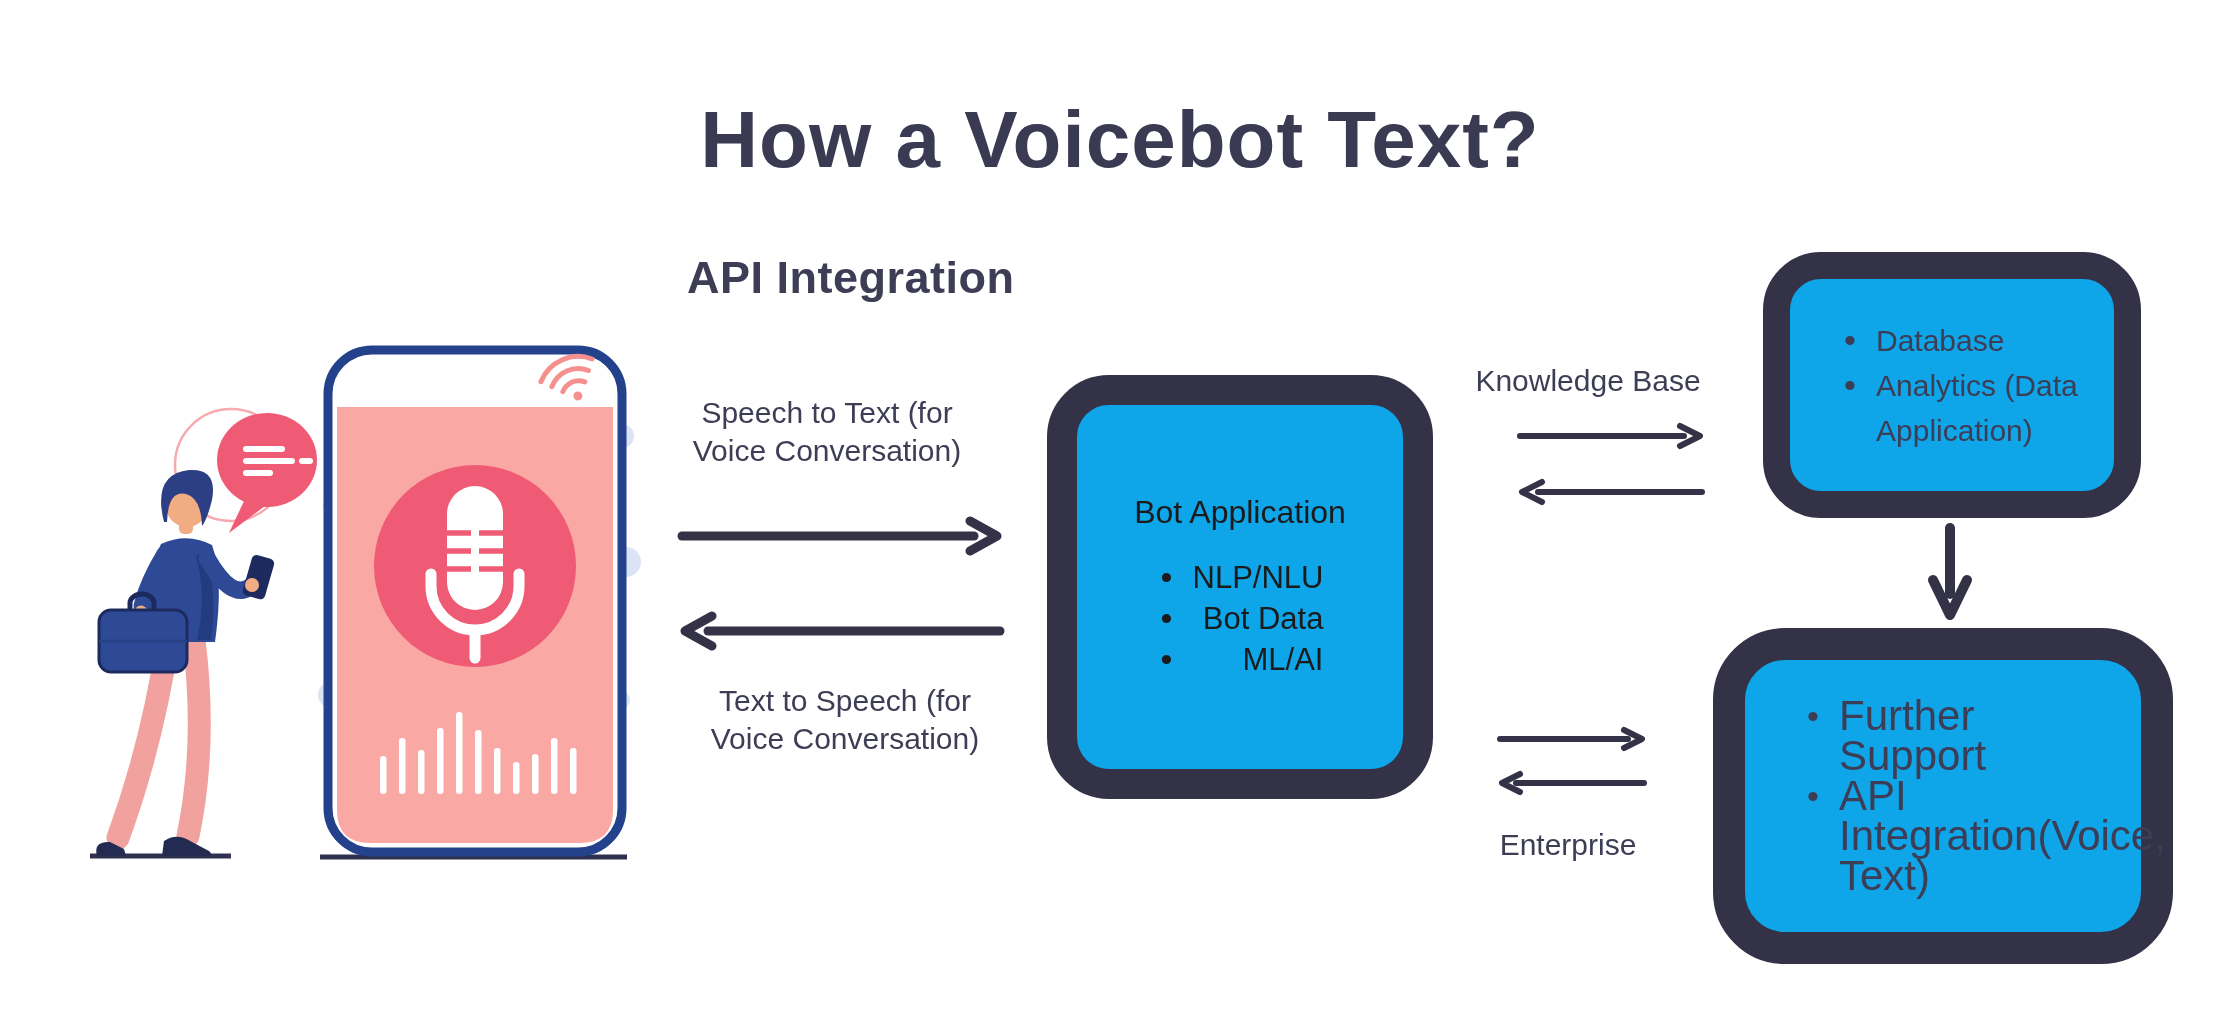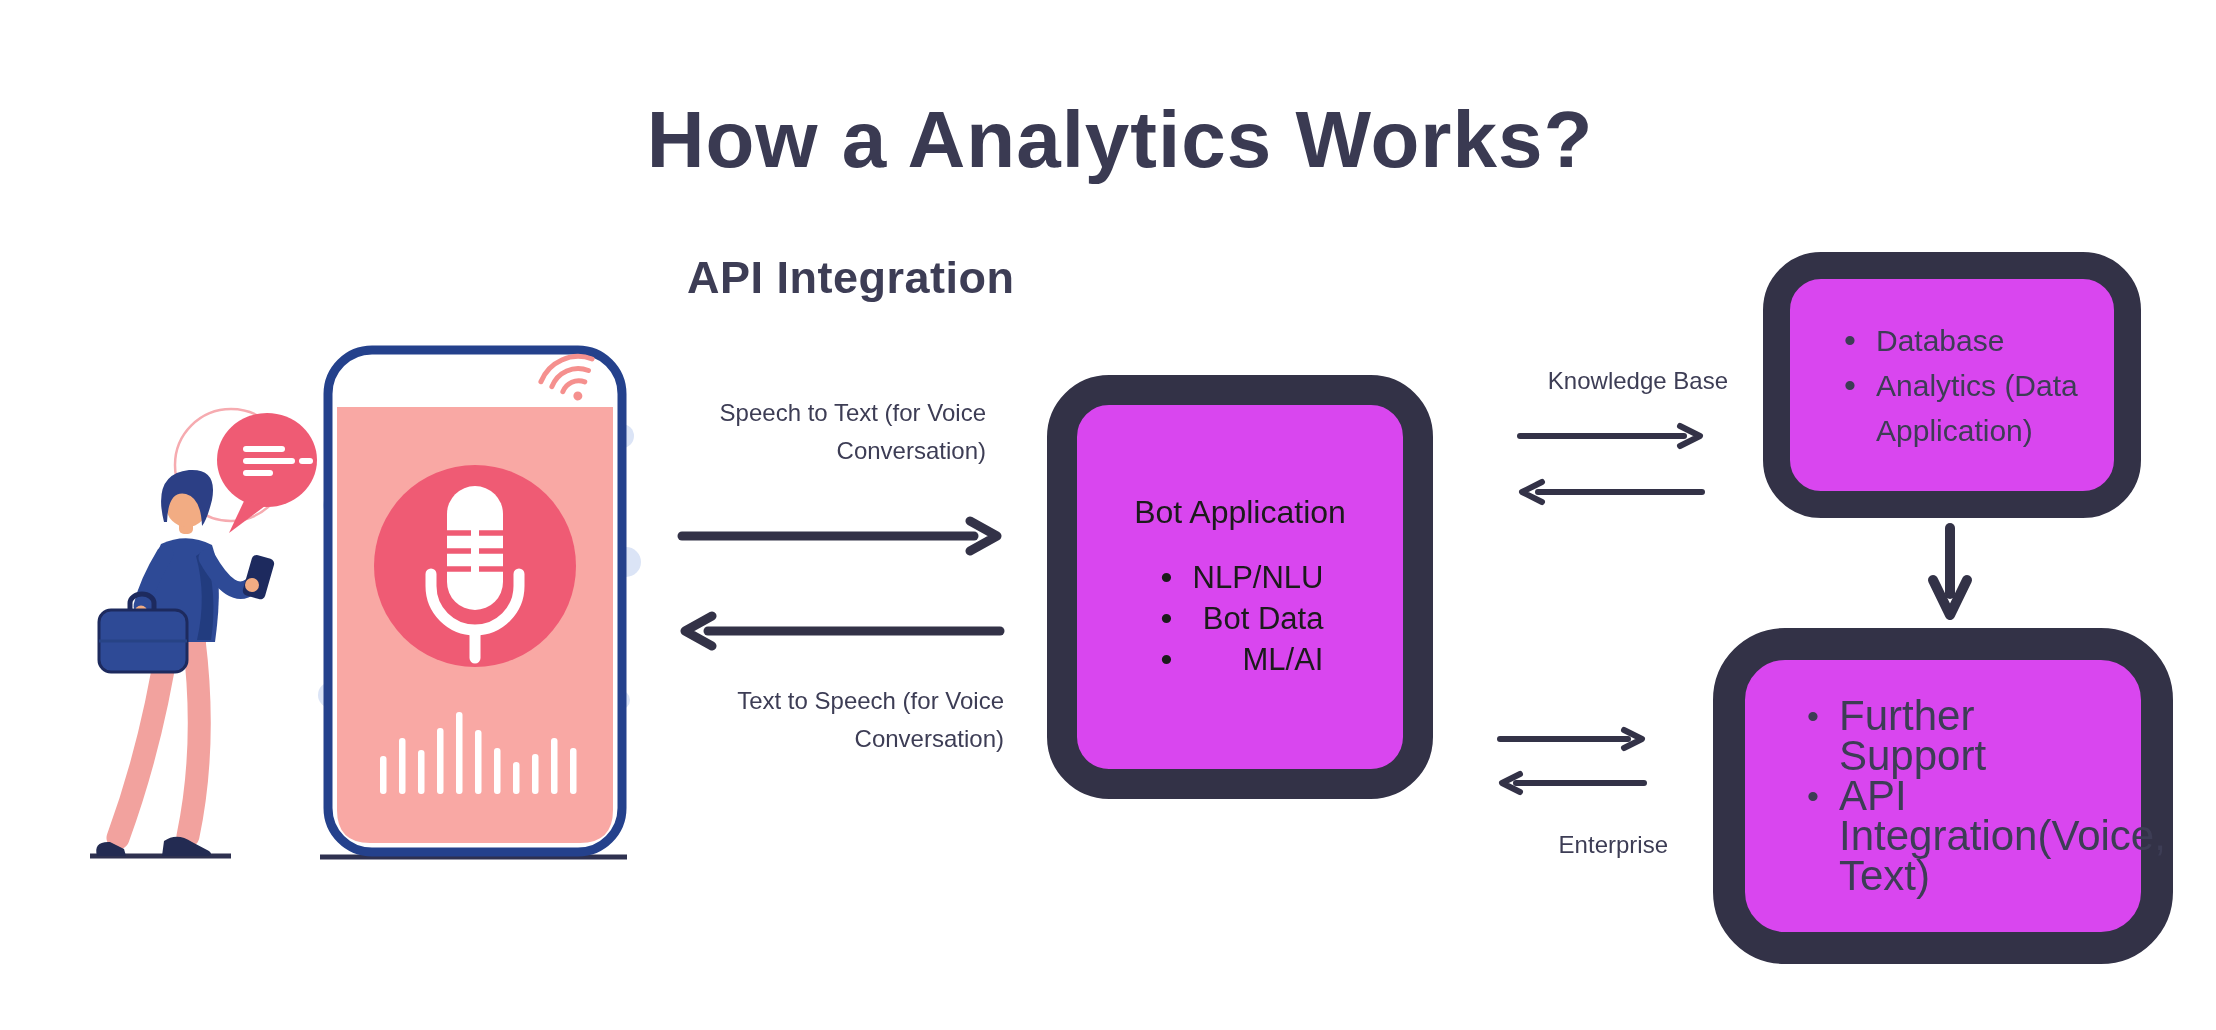--- a/index.html
+++ b/index.html
@@ -19,36 +19,36 @@
   *{box-sizing:border-box;}
   body{margin:0;background:#ffffff;font-family:"Liberation Sans", sans-serif;}
   .canvas{position:relative;width:2216px;height:1030px;background:#ffffff;overflow:hidden;}
 
   .title{position:absolute;left:24px;top:40px;width:2192px;text-align:center;
     font-size:80px;font-weight:700;color:var(--title);letter-spacing:1px;}
 
   .section-heading{position:absolute;left:687px;top:252px;font-size:45px;
     font-weight:600;color:var(--text);letter-spacing:0.5px;}
 
-  .flabel{position:absolute;color:var(--text);font-size:24px;line-height:38px;text-align:right;}
+  .flabel{position:absolute;color:var(--text);font-size:30px;line-height:38px;text-align:center;}
   #stt-label{left:668px;top:394px;width:318px;}
   #tts-label{left:686px;top:682px;width:318px;}
   #kb-label{left:1448px;top:362px;width:280px;}
   #ent-label{left:1468px;top:816px;width:200px;margin-top:10px;}
 
   .arrow{position:absolute;}
   #stt-arrow{left:676px;top:516px;}
   #tts-arrow{left:676px;top:611px;}
   #kb-arrow-r{left:1516px;top:420px;}
   #kb-arrow-l{left:1516px;top:476px;}
   #down-arrow{left:1926px;top:520px;}
   #ent-arrow-r{left:1496px;top:724px;}
   #ent-arrow-l{left:1496px;top:768px;}
 
-  .box{position:absolute;background:#d946ef;border:30px solid var(--ink);
+  .box{position:absolute;background:#0ea5e9;border:30px solid var(--ink);
     display:flex;flex-direction:column;justify-content:center;}
   #bot-box{left:1047px;top:375px;width:386px;height:424px;border-radius:62px;align-items:center;gap:16px;}
   #kb-box{left:1763px;top:252px;width:378px;height:266px;border-width:27px;border-radius:58px;padding-left:50px;}
   #ent-box{left:1713px;top:628px;width:460px;height:336px;border-width:32px;border-radius:72px;padding-left:58px;}
 
   .box-title{font-size:32px;color:var(--body-black);margin:0 0 10px 0;font-weight:400;}
   ul.blist{list-style:none;margin:0;padding:0;font-size:30px;color:var(--text);}
   ul.blist li{position:relative;padding-left:36px;}
   ul.blist li::before{content:"\2022";position:absolute;left:4px;font-size:34px;}
   #bot-box ul.blist{color:var(--body-black);line-height:41px;font-size:31px;display:inline-block;text-align:right;}
@@ -57,21 +57,21 @@
   #ent-box ul.blist{line-height:40px;font-size:42px;}
   #ent-box ul.blist li{width:300px;}
 
   .stroke-ink{stroke:var(--ink);stroke-linecap:round;stroke-linejoin:round;fill:none;}
 </style>
 </head>
 <body>
 
 <div class="canvas">
 
-  <h1 class="title">How a Analytics Works?</h1>
+  <h1 class="title">How a Voicebot Text?</h1>
 
   <div class="section-heading">API Integration</div>
 
   <svg style="position:absolute;left:55px;top:330px;" width="610" height="560" viewBox="55 330 610 560">
 
     <line x1="90" y1="856" x2="231" y2="856" stroke="#2e3150" stroke-width="5"></line>
 
     <g fill="#dbe4f6">
       <circle cx="333" cy="505" r="10"></circle>
         <circle cx="331" cy="695" r="13"></circle>

